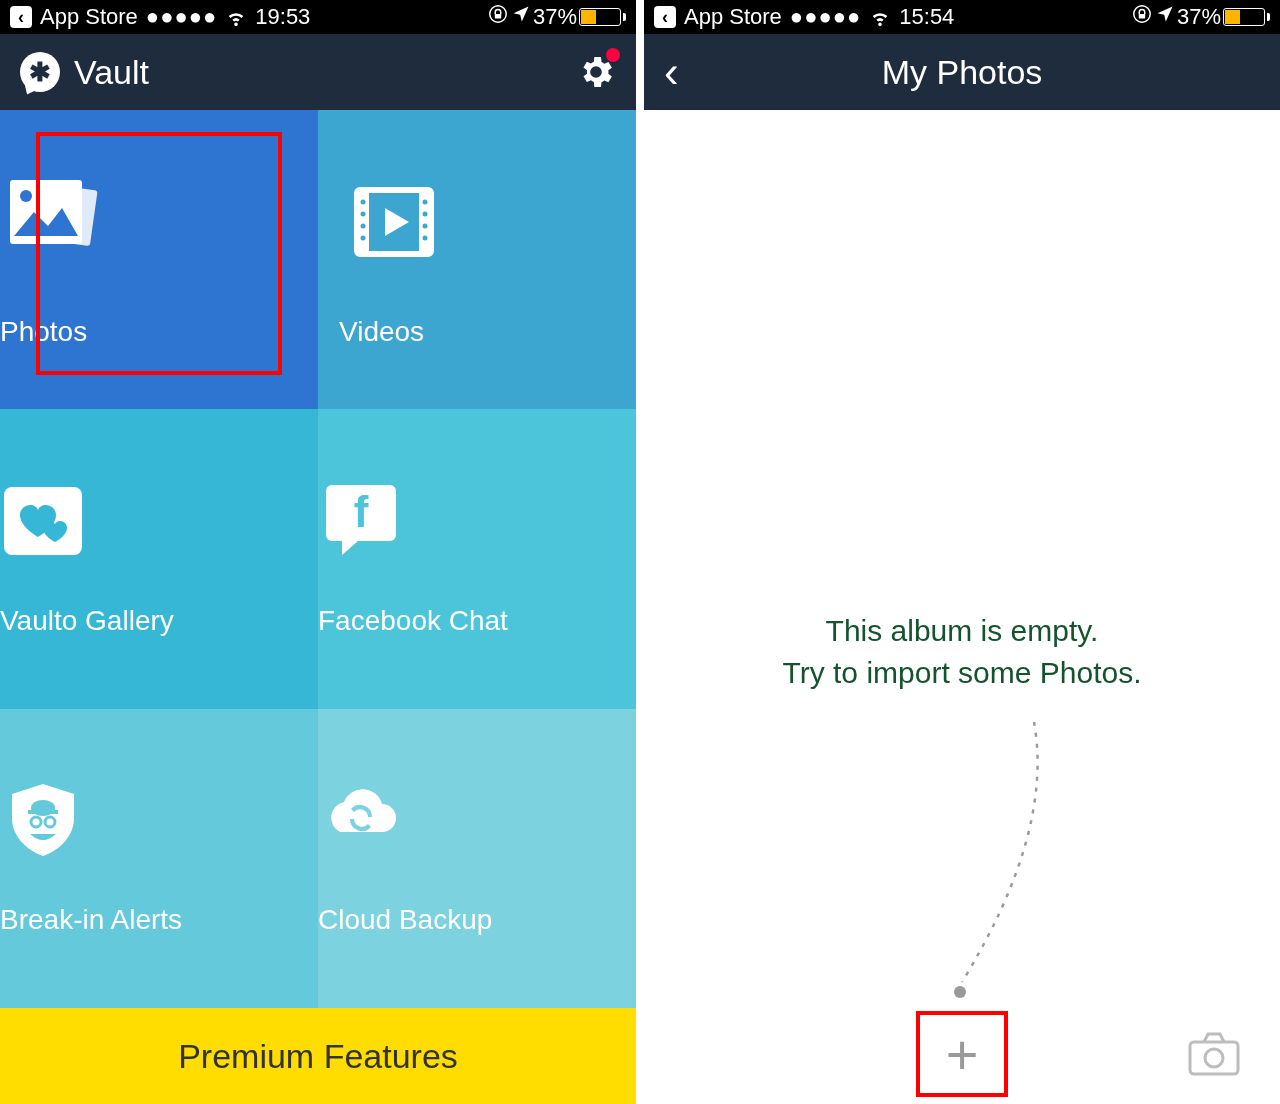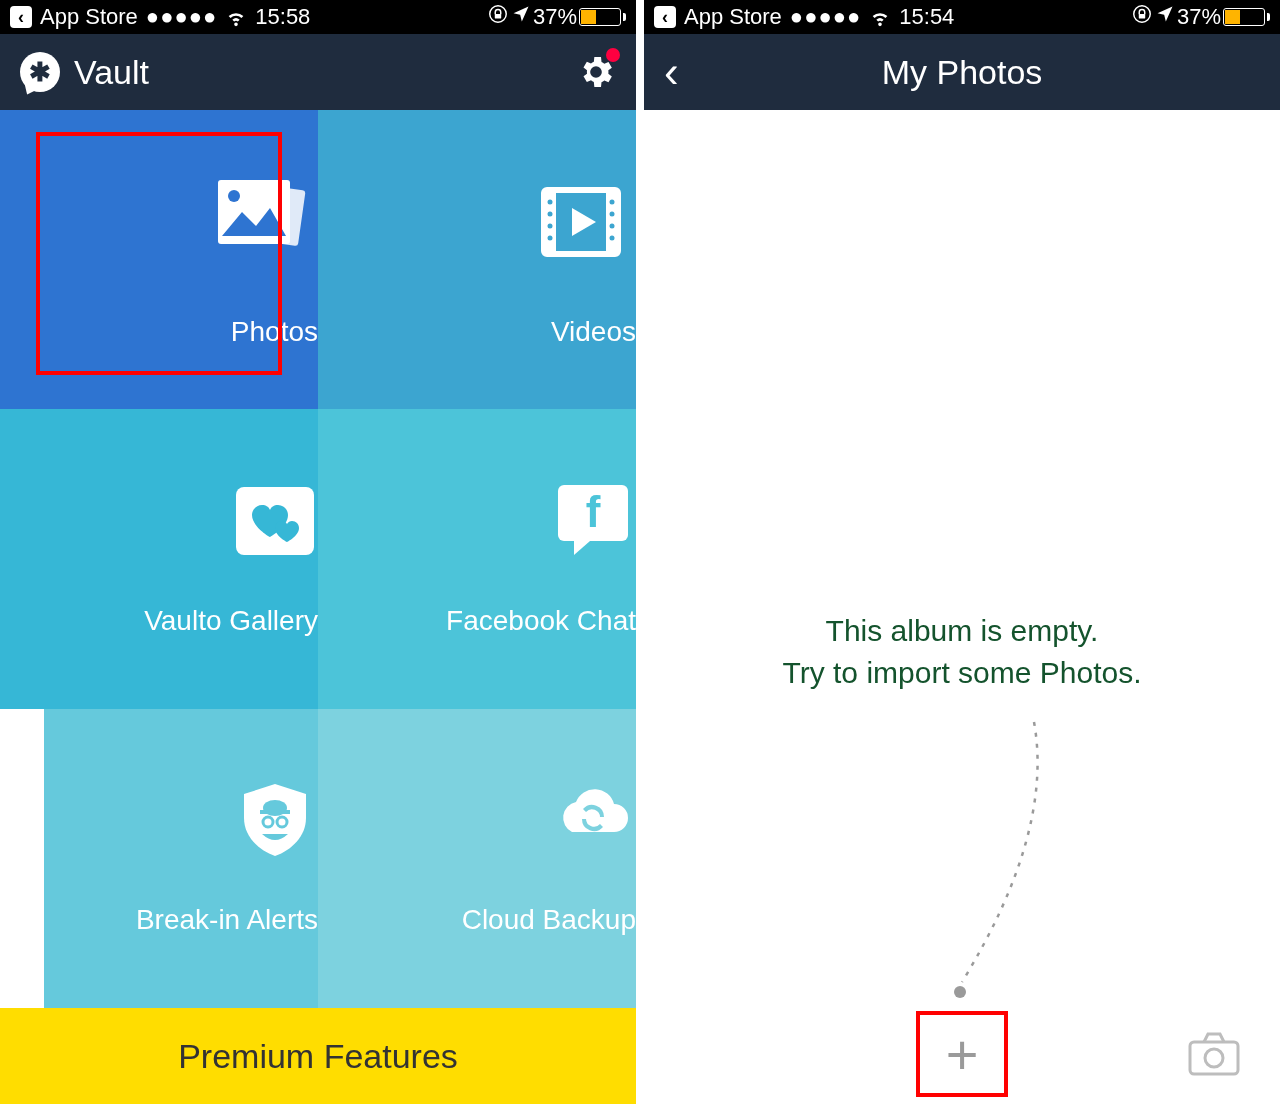--- a/index.html
+++ b/index.html
@@ -108,34 +108,34 @@
   
   .tiles {
     flex: 1;
     display: grid;
     grid-template-columns: 1fr 1fr;
     grid-template-rows: 1fr 1fr 1fr;
   }
   .tile {
     display: flex;
     flex-direction: column;
-    align-items: flex-end;
+    align-items: flex-start;
     justify-content: center;
     color: #fff;
     font-size: 28px;
     font-weight: 300;
     cursor: pointer;
     gap: 44px;
     position: relative;
   }
   .tile-0 { background: #2e74d1; }
-  .tile-1 { background: #3ca5d0; }
+  .tile-1 { background: #3ca5d0; padding-left: 21px; }
   .tile-2 { background: #36b7d6; }
   .tile-3 { background: #4cc4d9; }
-  .tile-4 { background: #65c9dc; margin-left: 44px; }
+  .tile-4 { background: #65c9dc; }
   .tile-5 { background: #7dd2df; }
   .tile .highlight {
     position: absolute;
     border: 4px solid #ff0000;
     top: 22px; left: 36px; right: 36px; bottom: 34px;
     pointer-events: none;
   }
   .tile-icon svg { width: 110px; height: 100px; display: block; }
   .tile-icon-sm svg { width: 86px; height: 80px; display: block; }
   
@@ -218,21 +218,21 @@
       <div class="status-left">
         <span class="status-back-box">‹</span>
         <span>App Store</span>
         <span class="dots">●●●●●</span>
         <span class="wifi-icon">
           <svg viewBox="0 0 24 24" fill="#fff">
               <path d="M12 18a2 2 0 100 4 2 2 0 000-4zM4 11a12 12 0 0116 0l-2 2a9 9 0 00-12 0l-2-2zM8 15a6 6 0 018 0l-2 2a3 3 0 00-4 0l-2-2z"></path>
             </svg>
         </span>
       </div>
-      <span>15:58</span>
+      <span>19:53</span>
       <div class="status-right">
         <span>
           <svg width="22" height="22" viewBox="0 0 24 24" fill="none" stroke="#fff" stroke-width="1.6">
               <circle cx="12" cy="12" r="9"></circle>
               <path d="M9 12v-2a3 3 0 016 0v2" stroke-linecap="round"></path>
               <rect x="8.5" y="12" width="7" height="5" rx="1" fill="#fff" stroke="none"></rect>
             </svg>
         </span>
         <span>
           <svg width="20" height="20" viewBox="0 0 24 24" fill="#fff">

